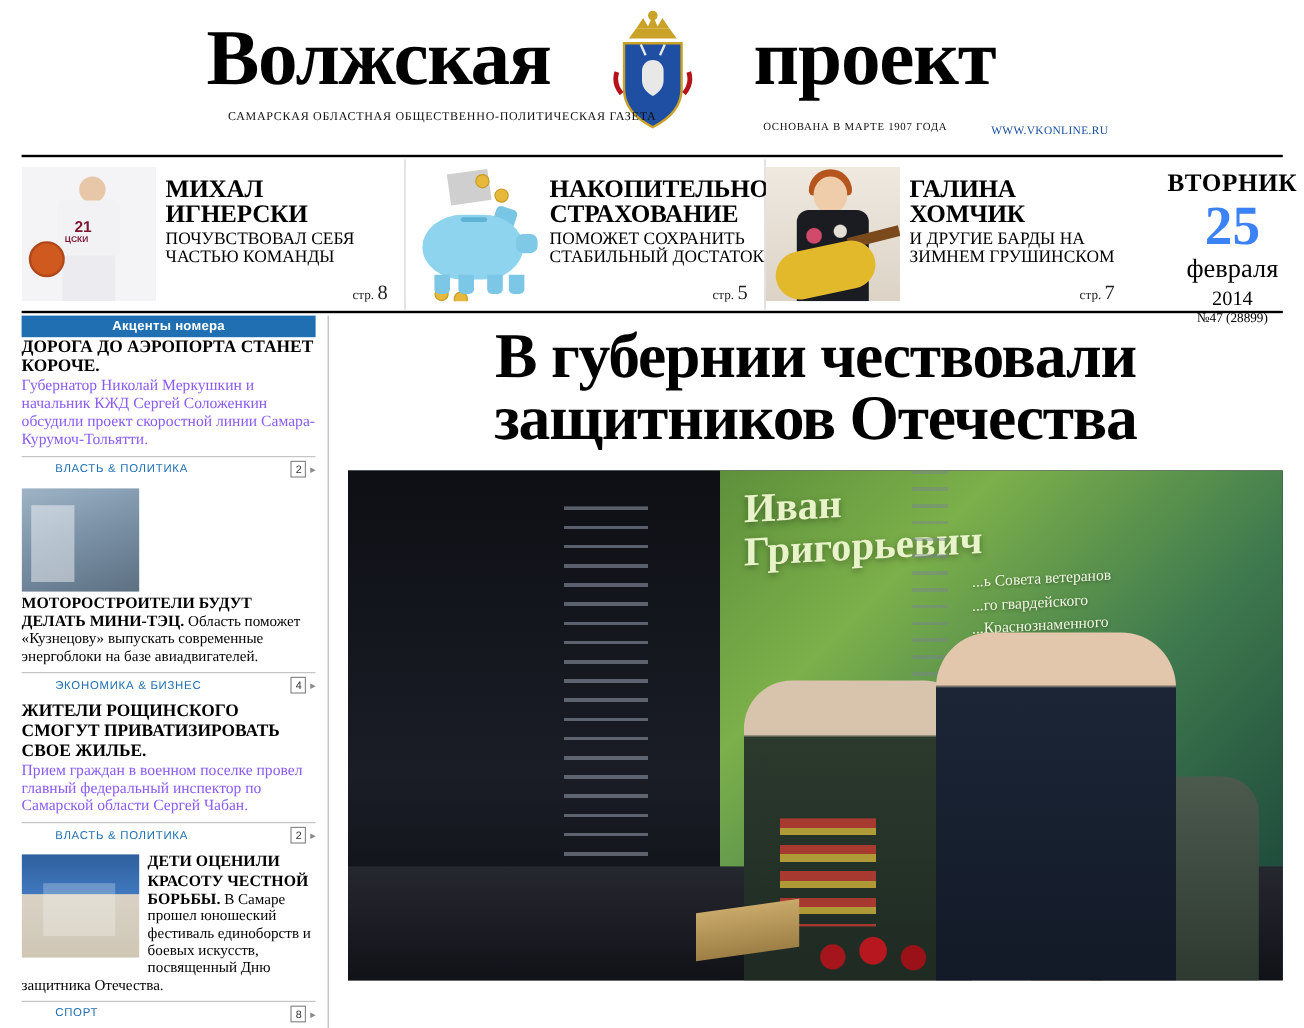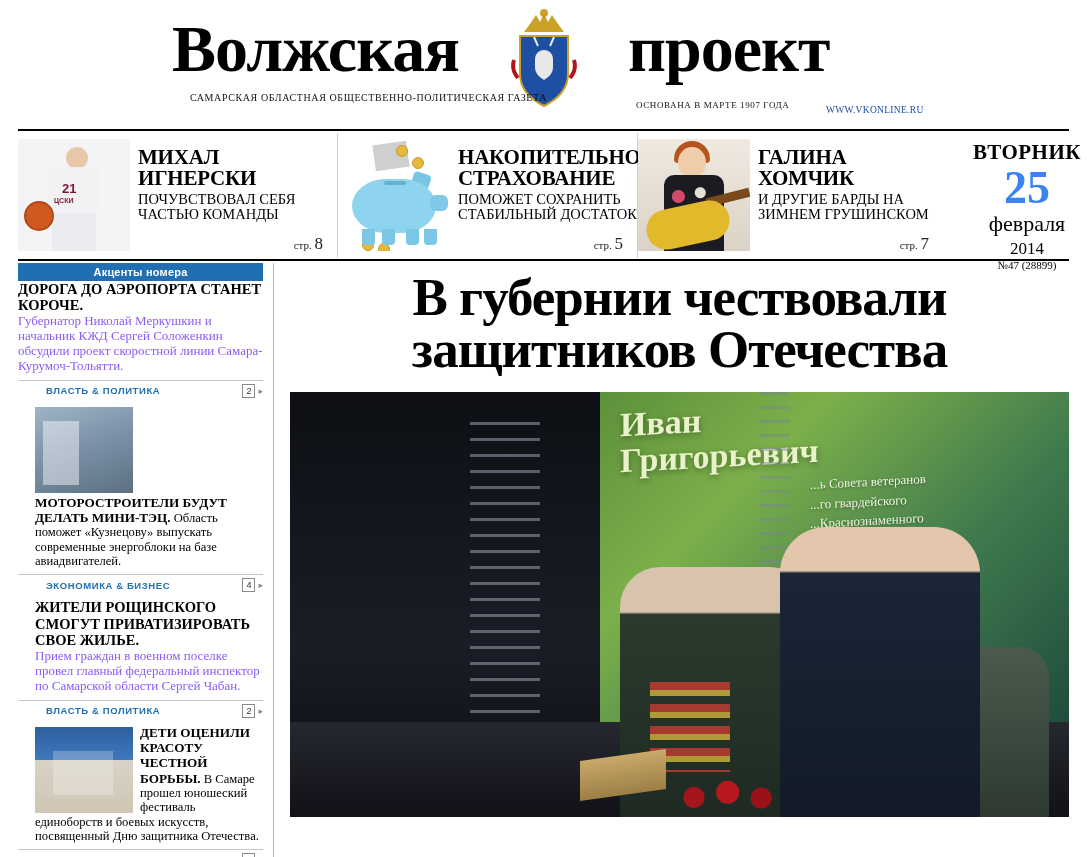--- a/index.html
+++ b/index.html
@@ -282,21 +282,21 @@
     display: flex;
     align-items: center;
     justify-content: space-between;
     border-top: 1px solid #c4c4c4;
     padding-top: 3px;
     margin-top: 6px;
   }
   .rubric {
     font-family: "Liberation Sans", sans-serif;
     font-size: 9.5px;
-    font-weight: bold;
+    font-weight: normal;
     letter-spacing: 0.6px;
     color: #1f6fb2;
     text-transform: uppercase;
     padding-left: 28px;
   }
   .pagechip {
     display: flex;
     align-items: center;
     gap: 3px;
   }
@@ -310,21 +310,20 @@
   }
   .pagechip .arr {
     color: #888;
     font-size: 9px;
     line-height: 12px;
   }
 
   .item {
     display: block;
     margin-top: 7px;
-    margin-left: 17px;
   }
   .item-flow { overflow: hidden; }
   .item-thumb {
     float: left;
     width: 98px;
     height: 86px;
     margin: 2px 7px 2px 0;
     background: #cfd6dc;
     overflow: hidden;
     position: relative;

